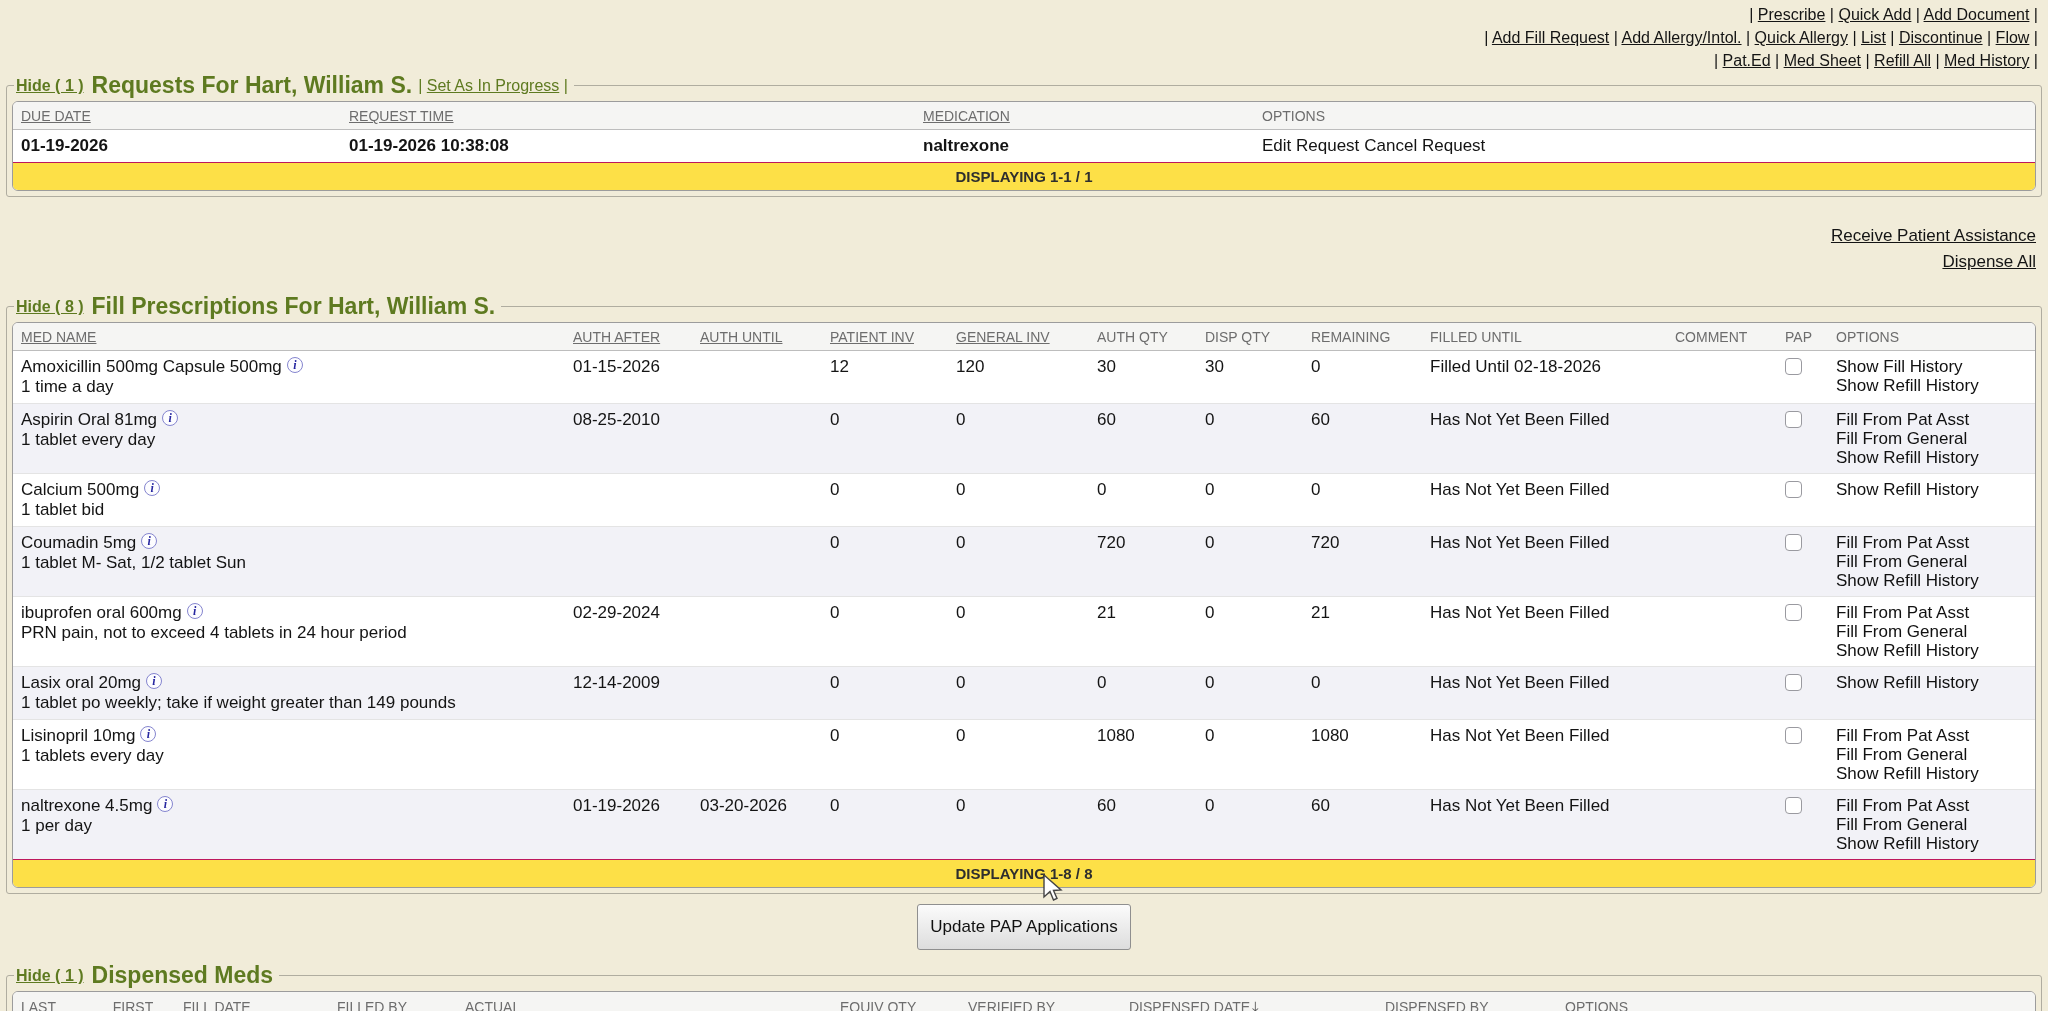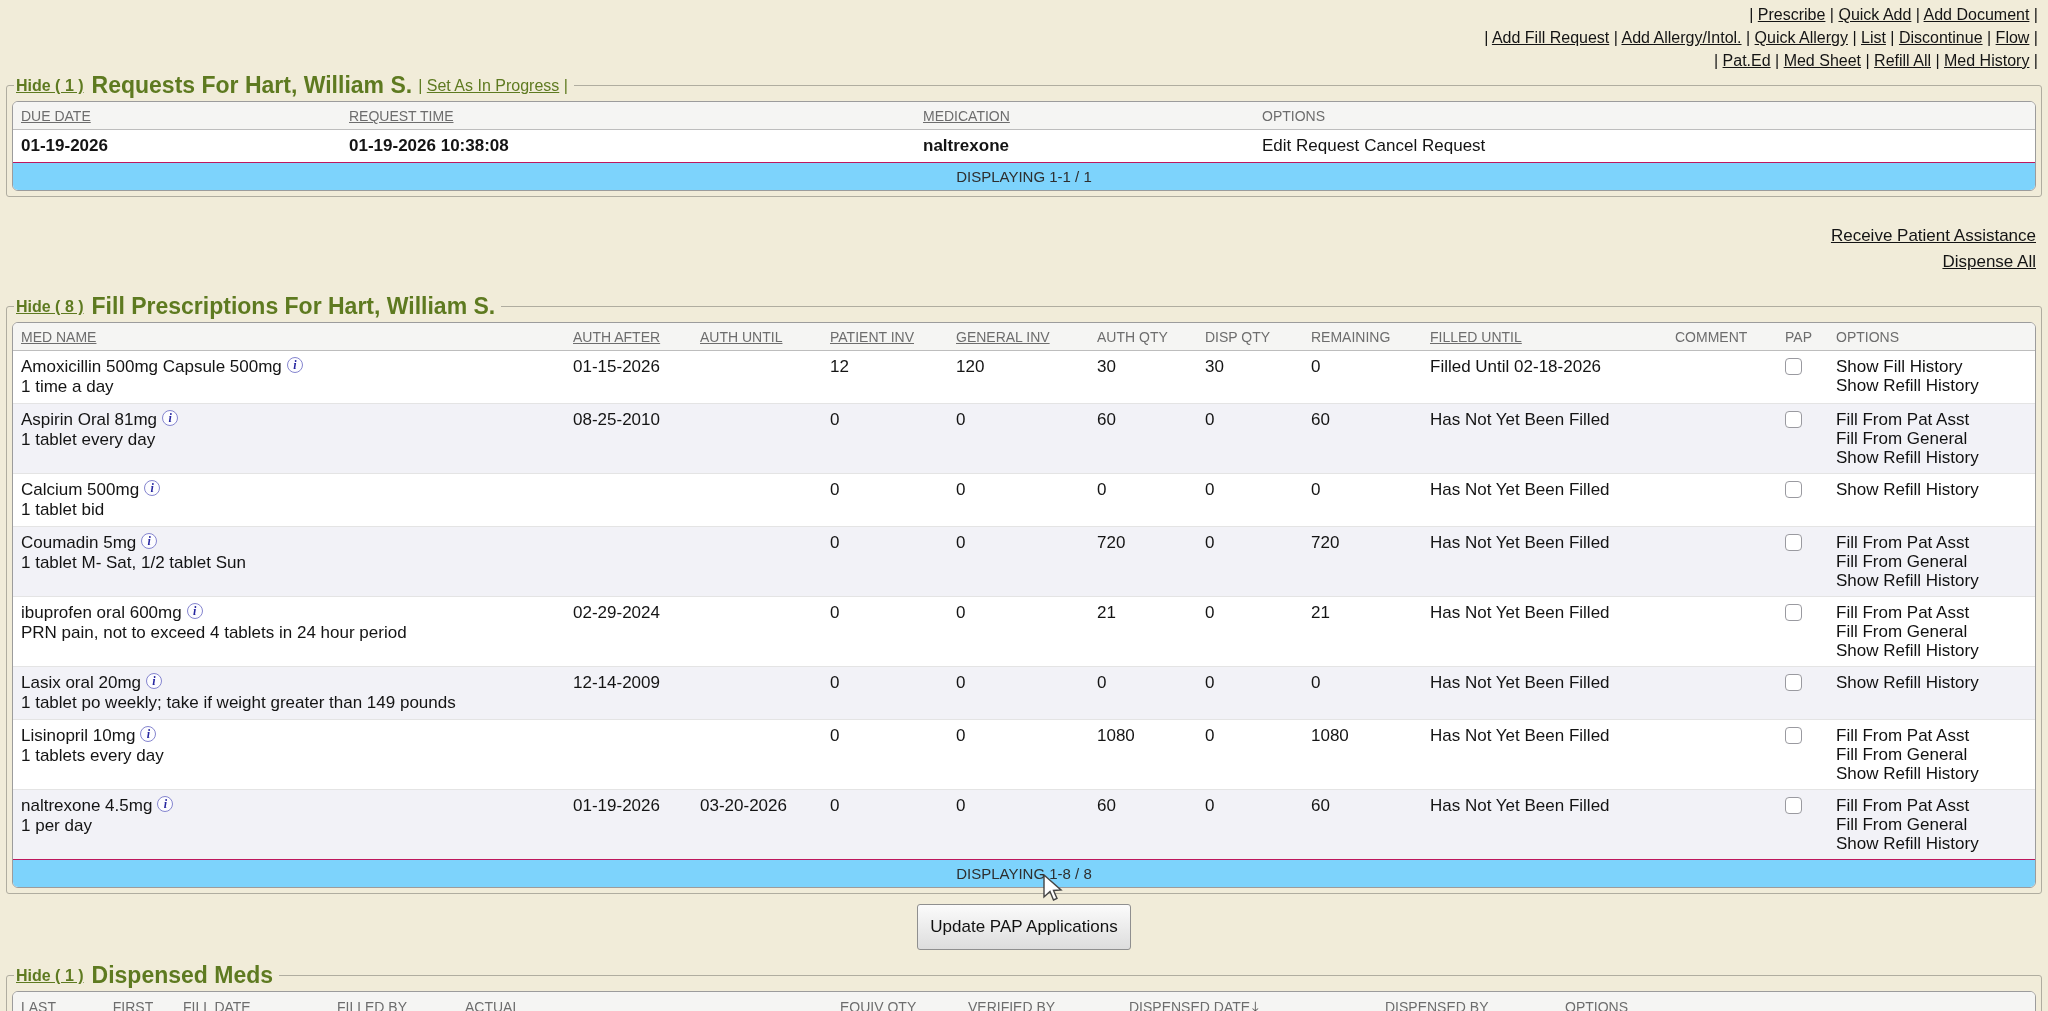--- a/index.html
+++ b/index.html
@@ -82,25 +82,26 @@
     vertical-align: top;
     font-size: 17px;
     line-height: 20px;
     border-bottom: 1px solid #e4e4e4;
     overflow: visible;
     white-space: nowrap;
   }
   tbody tr.alt td { background: #f2f2f7; }
   tbody tr:last-child td { border-bottom: 1px solid #be185d; }
   tfoot td {
-    background: #7dd3fc;
+    background: #fde047;
     text-align: center;
     font-size: 15px;
     color: #2e2e2e;
     padding: 5px;
+    font-weight: bold;
   }
   td.b { font-weight: bold; }
   .sig { font-size: 17px; line-height: 20px; white-space: normal; }
   .opt-link { display: block; font-size: 17px; line-height: 19px; color: #111; }
   .opt-inline { margin-right: 5px; }
 
   .info-icon {
     display: inline-block;
     width: 16px; height: 16px;
     line-height: 14px;
@@ -205,21 +206,21 @@
         <thead>
           <tr>
             <th style="width: 552px;"><span class="hu">MED NAME</span></th>
             <th style="width: 127px;"><span class="hu">AUTH AFTER</span></th>
             <th style="width: 130px;"><span class="hu">AUTH UNTIL</span></th>
             <th style="width: 126px;"><span class="hu">PATIENT INV</span></th>
             <th style="width: 141px;"><span class="hu">GENERAL INV</span></th>
             <th style="width: 108px;"><span>AUTH QTY</span></th>
             <th style="width: 106px;"><span>DISP QTY</span></th>
             <th style="width: 119px;"><span>REMAINING</span></th>
-            <th style="width: 245px; text-decoration: underline;"><span>FILLED UNTIL</span></th>
+            <th style="width: 245px;"><span>FILLED UNTIL</span></th>
             <th style="width: 110px;"><span>COMMENT</span></th>
             <th style="width: 51px;"><span>PAP</span></th>
             <th><span>OPTIONS</span></th>
           </tr>
         </thead>
         <tbody>
           <tr>
             <td><span>Amoxicillin 500mg Capsule 500mg</span><span class="info-icon">i</span><div class="sig">1 time a day</div></td>
             <td>01-15-2026</td>
             <td></td>

